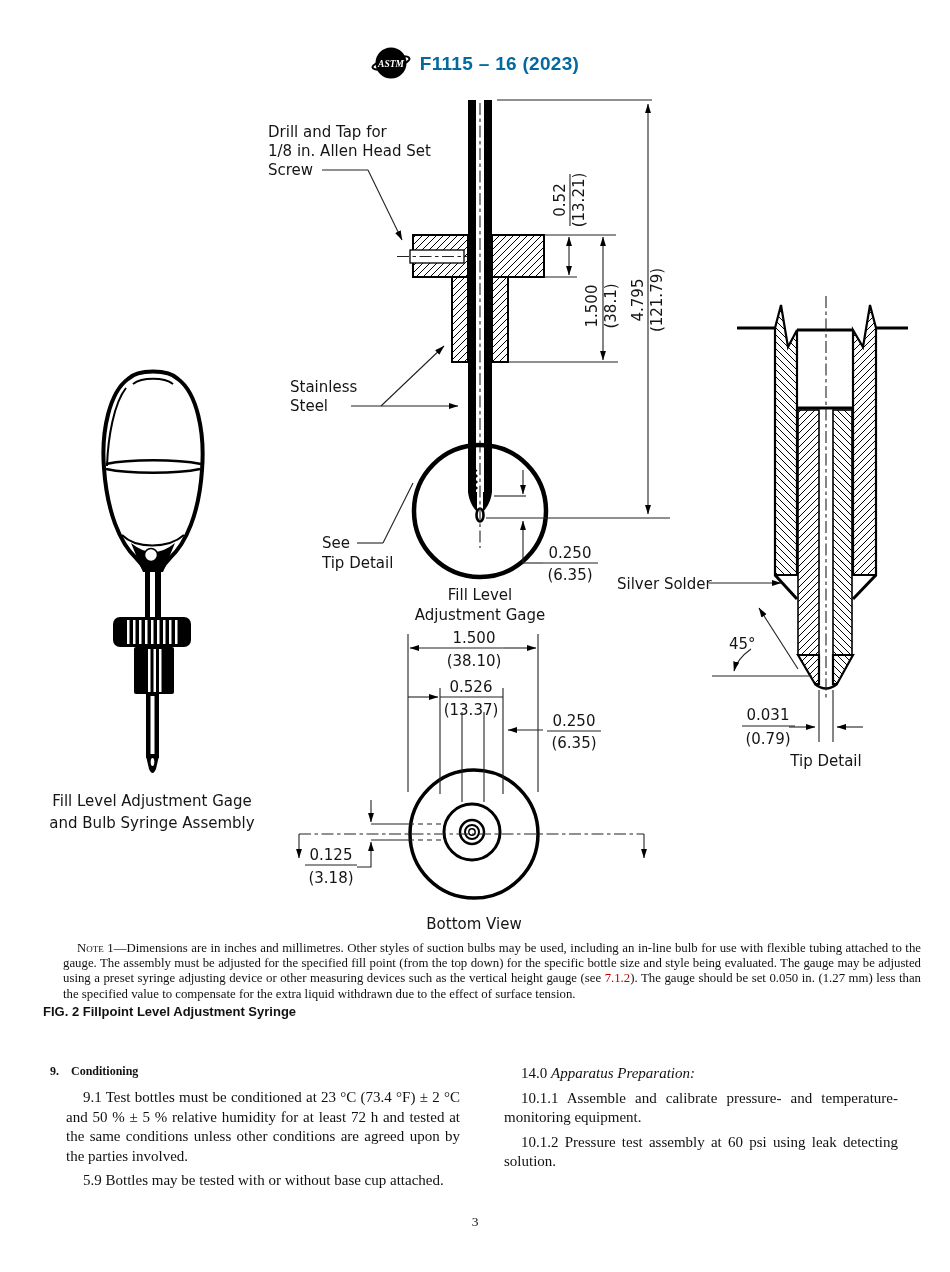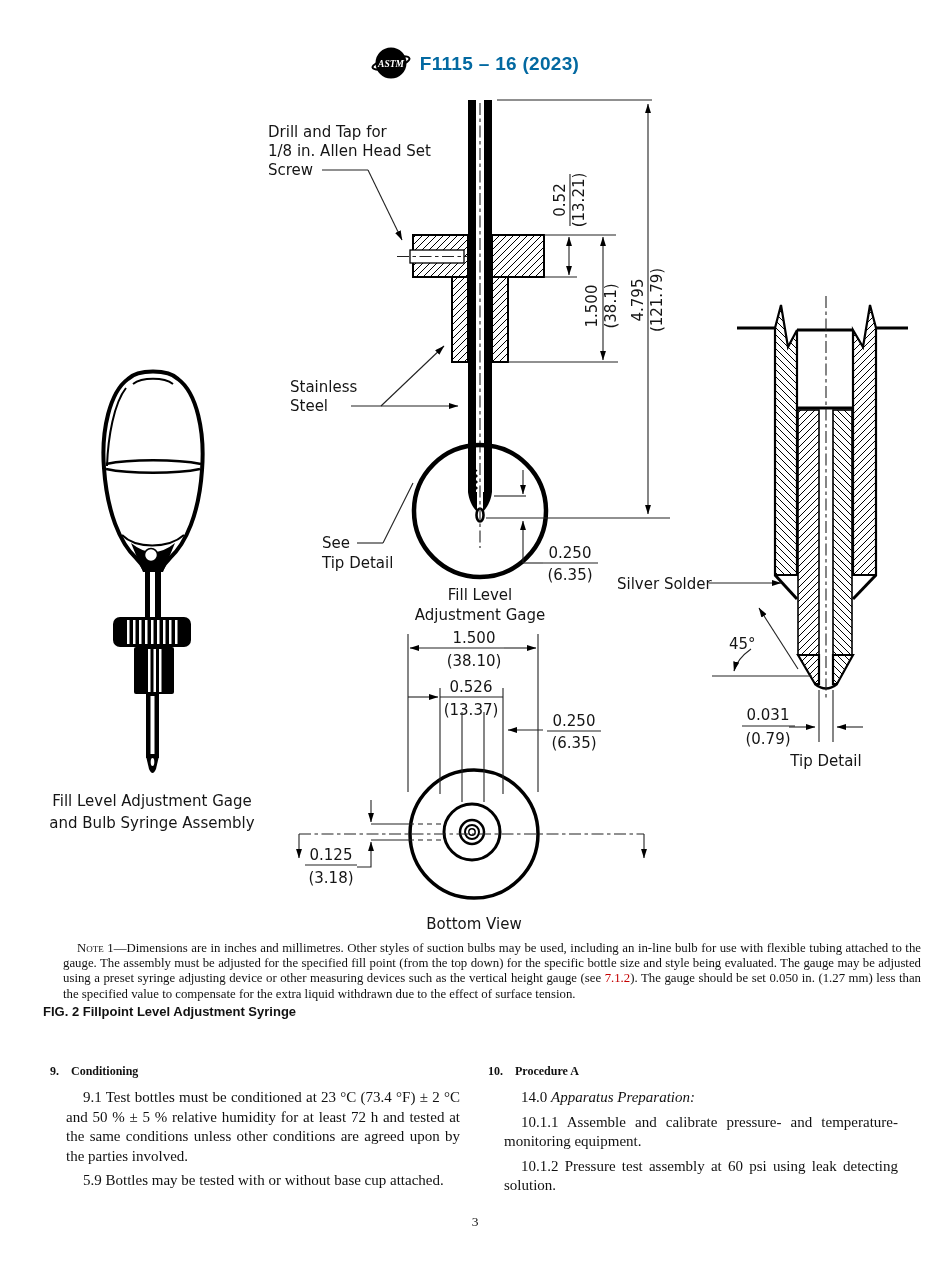--- a/index.html
+++ b/index.html
@@ -261,21 +261,20 @@
 
   <div class="figcap">FIG. 2 Fillpoint Level Adjustment Syringe</div>
 
   <div class="cols">
     <div class="col">
       <h3><span class="num">9.</span><span>Conditioning</span></h3>
       <p>9.1 Test bottles must be conditioned at 23 °C (73.4 °F) ± 2 °C and 50 % ± 5 % relative humidity for at least 72 h and tested at the same conditions unless other conditions are agreed upon by the parties involved.</p>
       <p>5.9 Bottles may be tested with or without base cup attached.</p>
     </div>
     <div class="col">
-      <h3><span class="num">10.</span><span>Procedure A</span></h3>
       <p><span>14.0</span> <i>Apparatus Preparation:</i></p>
       <p>10.1.1 Assemble and calibrate pressure- and temperature-monitoring equipment.</p>
       <p>10.1.2 Pressure test assembly at 60 psi using leak detecting solution.</p>
     </div>
   </div>
 
   <div class="pagenum">3</div>
 </div>
 
 </body></html>

